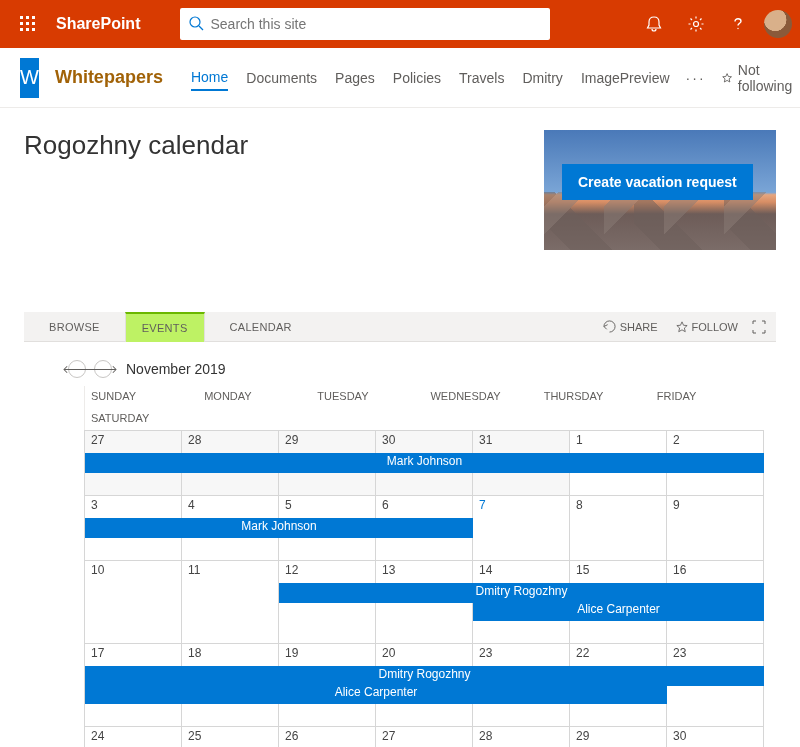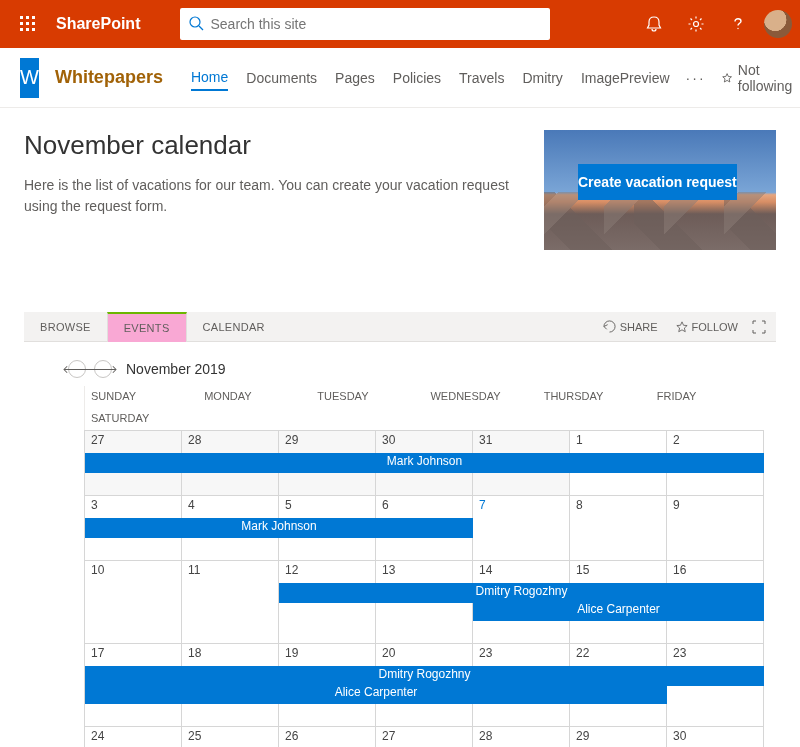--- a/index.html
+++ b/index.html
@@ -33,27 +33,27 @@
   .hero { display: flex; gap: 20px; }
   .hero-left { flex: 1; }
   .hero h1 { font-size: 26px; font-weight: 300; color: #333; margin-bottom: 14px; }
   .hero-desc { font-size: 14px; color: #605e5c; line-height: 1.5; max-width: 500px; }
   .hero-img { width: 232px; height: 120px; position: relative; overflow: hidden; background: linear-gradient(to bottom, #4a79b8 0%, #7aa5d6 52%, #e6a680 54%, #d88e65 60%, #6d5c58 70%, #7b6c68 100%); }
   .hero-img::after { content: ""; position: absolute; left: 0; right: 0; bottom: 0; height: 58px;
     background:
       linear-gradient(135deg, transparent 0 10px, #8a7c76 10px 30px, transparent 30px),
       linear-gradient(45deg, transparent 0 20px, #6d5f5b 20px 50px, transparent 50px);
     background-size: 60px 60px, 90px 60px; opacity: 0.5; }
-  .hero-cta { position: absolute; top: 34px; left: 34px; background: #0078d4; color: #fff; font-size: 14px; font-weight: 600; padding: 10px 0; cursor: pointer; z-index: 2; }
+  .hero-cta { position: absolute; top: 34px; left: 18px; background: #0078d4; color: #fff; font-size: 14px; font-weight: 600; padding: 10px 16px; cursor: pointer; z-index: 2; }
 
   
   .ribbonwrap { margin-top: 62px; }
   .ribbonbar { height: 30px; background: #f3f2f1; display: flex; align-items: stretch; font-size: 11px; color: #605e5c; border-bottom: 1px solid #e1dfdd; }
-  .ribbon-tab { padding: 0 16px; display: flex; align-items: center; cursor: pointer; text-transform: uppercase; letter-spacing: 0.3px; }
-  .ribbon-tab.active { background: #f9a8d4; border-top: 2px solid #6bb700; border-left: 1px solid #e1dfdd; border-right: 1px solid #e1dfdd; margin-bottom: -1px; }
+  .ribbon-tab { padding: 0 16px; display: flex; align-items: center; cursor: pointer; text-transform: uppercase; letter-spacing: 0.3px; margin-left: 9px; }
+  .ribbon-tab.active { background: #bef264; border-top: 2px solid #6bb700; border-left: 1px solid #e1dfdd; border-right: 1px solid #e1dfdd; margin-bottom: -1px; }
   .ribbon-tab.group-start { border-left: 1px solid #e1dfdd; }
   .ribbon-right { margin-left: auto; display: flex; align-items: center; gap: 2px; padding-right: 6px; }
   .ribbon-act { display: flex; align-items: center; gap: 4px; padding: 16px 8px; cursor: pointer; font-size: 11px; height: 100%; }
   .ribbon-act svg { stroke: #605e5c; fill: none; }
 
   
   .calnav { display: flex; align-items: center; gap: 8px; padding: 18px 0 8px 44px; font-size: 14px; color: #333; }
   .navarrow { width: 18px; height: 18px; border: 1px solid #c8c6c4; border-radius: 50%; display: flex; align-items: center; justify-content: center; font-size: 11px; color: #605e5c; cursor: pointer; background: #fff; }
 
   
@@ -140,22 +140,21 @@
     <svg width="14" height="14" viewBox="0 0 14 14" stroke-width="1.2">
         <path d="M7 1 L8.8 5 L13 5.3 L9.8 8.2 L10.8 12.5 L7 10.3 L3.2 12.5 L4.2 8.2 L1 5.3 L5.2 5 Z"></path>
       </svg>
     <span>Not following</span>
   </div>
 </div>
 
 <div class="page">
   <div class="hero">
     <div class="hero-left">
-      <h1>November calendar</h1>
-      <div class="hero-desc">Here is the list of vacations for our team. You can create your vacation request using the request form.</div>
+      <h1>Rogozhny calendar</h1>
     </div>
     <div class="hero-img">
       <div class="hero-cta">Create vacation request</div>
     </div>
   </div>
 
   <div class="ribbonwrap">
     <div class="ribbonbar">
       <div id="ribtabs" style="display:flex;align-items:stretch">
           <div class="ribbon-tab">BROWSE</div>

